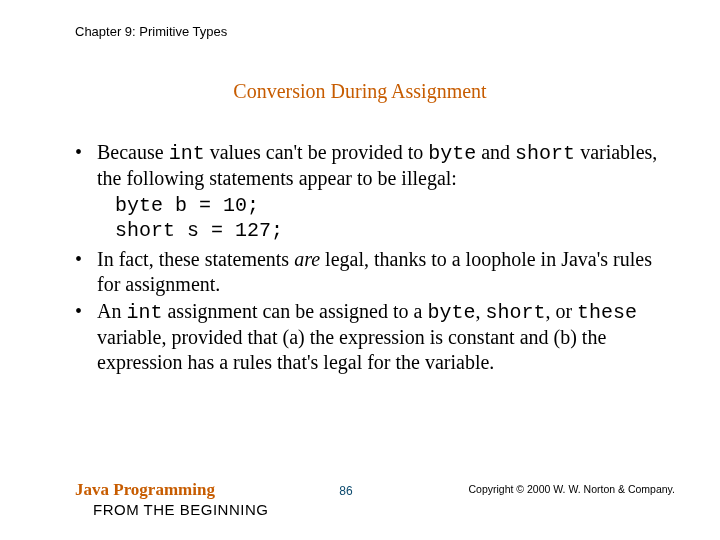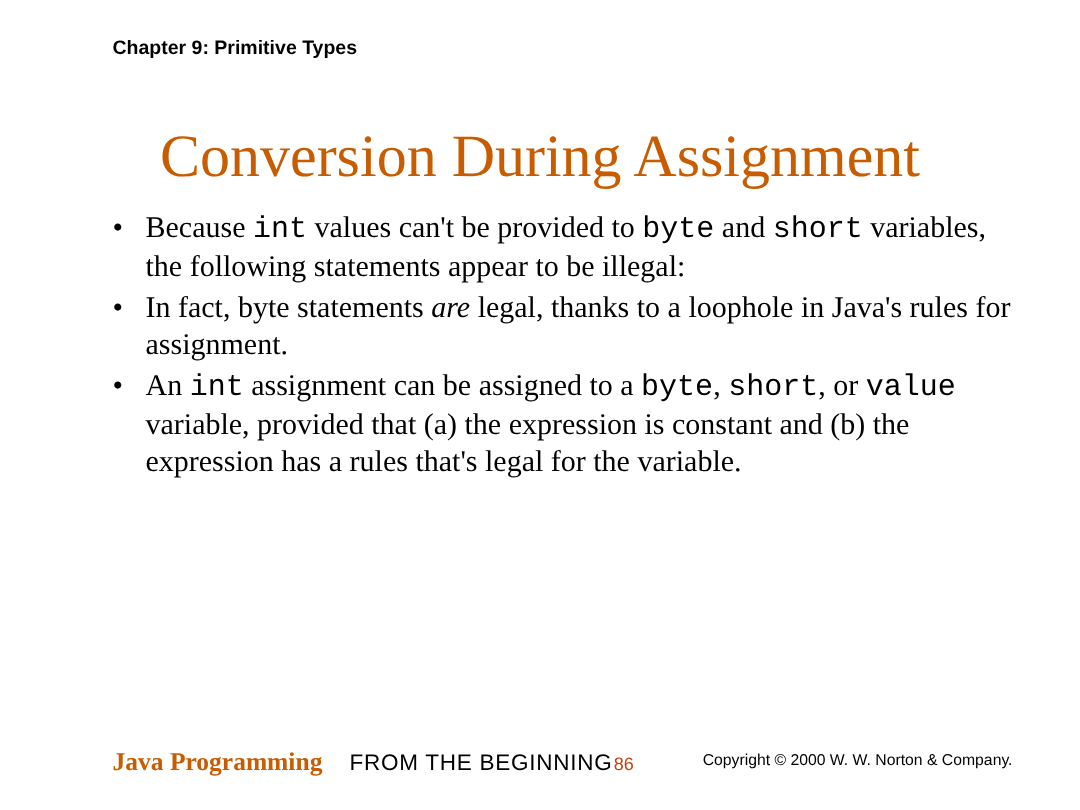--- a/index.html
+++ b/index.html
@@ -9,31 +9,31 @@
     background: #ffffff;
     font-family: "Times New Roman", Times, serif;
     position: relative;
     overflow: hidden;
   }
   .chapter-label {
     position: absolute;
     top: 24px;
     left: 75px;
     font-family: Arial, Helvetica, sans-serif;
-    font-weight: bold;
+    font-weight: normal;
     font-size: 13px;
     color: #000;
   }
   .slide-title {
     position: absolute;
     top: 80px;
     left: 0;
     width: 100%;
     text-align: center;
-    font-size: 40px;
+    font-size: 20px;
     color: #c75c00;
     font-family: "Times New Roman", Times, serif;
   }
   .content {
     position: absolute;
     top: 140px;
     left: 75px;
     right: 45px;
     font-size: 20px;
     color: #000;
@@ -65,42 +65,41 @@
     position: absolute;
     bottom: 22px;
     left: 75px;
     right: 45px;
     display: flex;
     align-items: flex-start;
     justify-content: space-between;
   }
   .footer-left {
     display: flex;
-    flex-direction: row;
-    align-items: center;
+    flex-direction: column;
   }
   .java-prog {
     font-family: "Times New Roman", Times, serif;
     font-weight: bold;
     font-size: 17px;
     color: #c75c00;
     letter-spacing: 0px;
   }
   .from-beg {
     font-family: Arial, Helvetica, sans-serif;
     font-size: 15px;
     color: #000;
     letter-spacing: 0.5px;
     margin-left: 18px;
     margin-top: 1px;
   }
   .page-num {
     font-family: Arial, Helvetica, sans-serif;
     font-size: 12px;
-    color: #c2410c;
+    color: #0c4a6e;
     margin-top: 4px;
     margin-left: -45px;
   }
   .copyright {
     font-family: Arial, Helvetica, sans-serif;
     font-size: 10.5px;
     color: #000;
     text-align: center;
     margin-top: 2px;
     line-height: 1.35;
@@ -115,32 +114,36 @@
 
 <div class="content">
 
   <div class="bullet">
     <div class="dot">•</div>
     <div class="text">
       <span>Because </span><span class="mono">int</span><span> values can't be provided to </span><span class="mono">byte</span><span> and </span><span class="mono">short</span><span> variables, the following statements appear to be illegal:</span>
     </div>
   </div>
 
+  <div class="codeblock">
+    <div>byte b = 10;</div>
+    <div>short s = 127;</div>
+  </div>
 
   <div class="bullet">
     <div class="dot">•</div>
     <div class="text">
-      <span>In fact, byte statements </span><span class="ital">are</span><span> legal, thanks to a loophole in Java's rules for assignment.</span>
+      <span>In fact, these statements </span><span class="ital">are</span><span> legal, thanks to a loophole in Java's rules for assignment.</span>
     </div>
   </div>
 
   <div class="bullet">
     <div class="dot">•</div>
     <div class="text">
-      <span>An </span><span class="mono">int</span><span> assignment can be assigned to a </span><span class="mono">byte</span><span>, </span><span class="mono">short</span><span>, or </span><span class="mono">value</span><span> variable, provided that (a) the expression is constant and (b) the expression has a rules that's legal for the variable.</span>
+      <span>An </span><span class="mono">int</span><span> assignment can be assigned to a </span><span class="mono">byte</span><span>, </span><span class="mono">short</span><span>, or </span><span class="mono">these</span><span> variable, provided that (a) the expression is constant and (b) the expression has a rules that's legal for the variable.</span>
     </div>
   </div>
 
 </div>
 
 <div class="footer">
   <div class="footer-left">
     <div class="java-prog">Java Programming</div>
     <div class="from-beg">FROM THE BEGINNING</div>
   </div>

